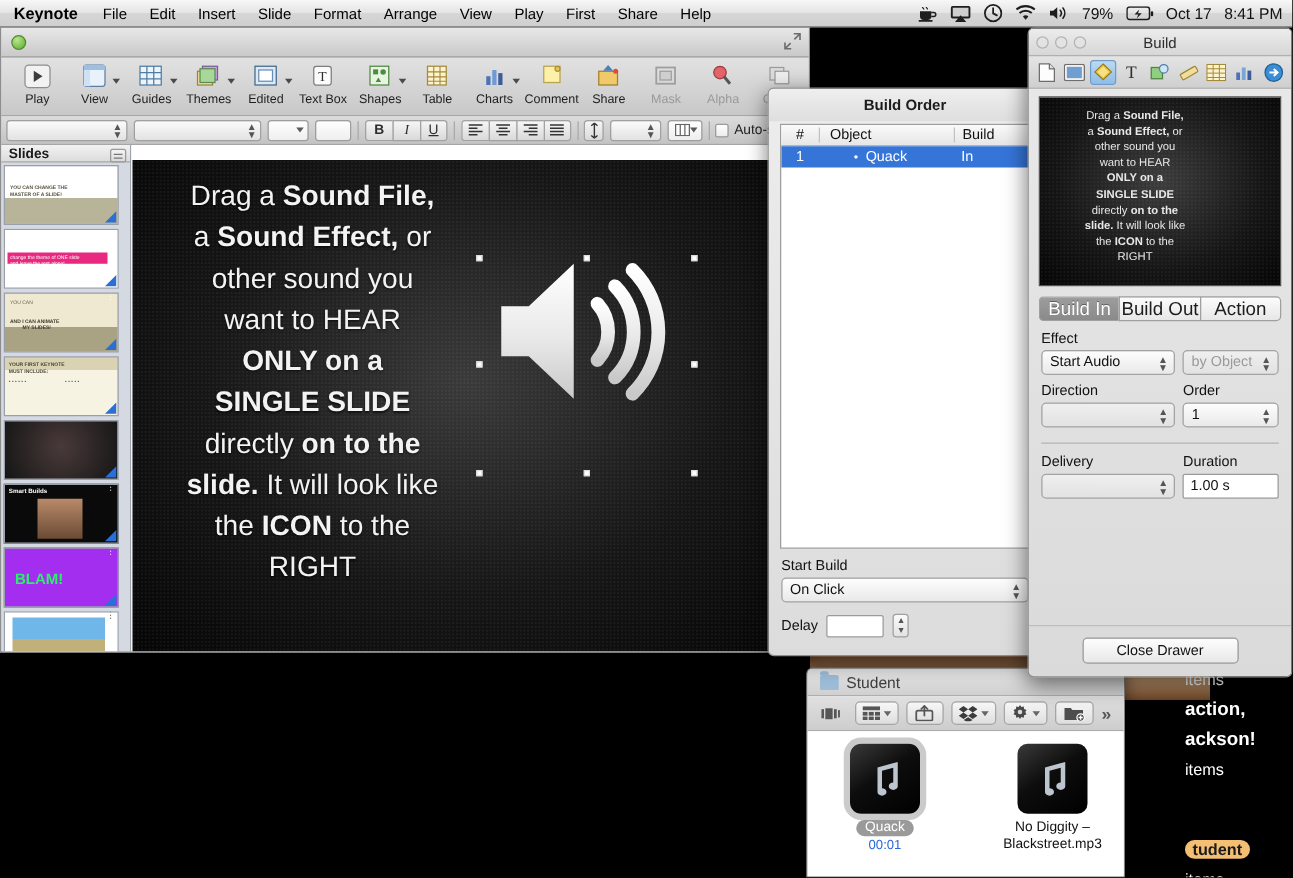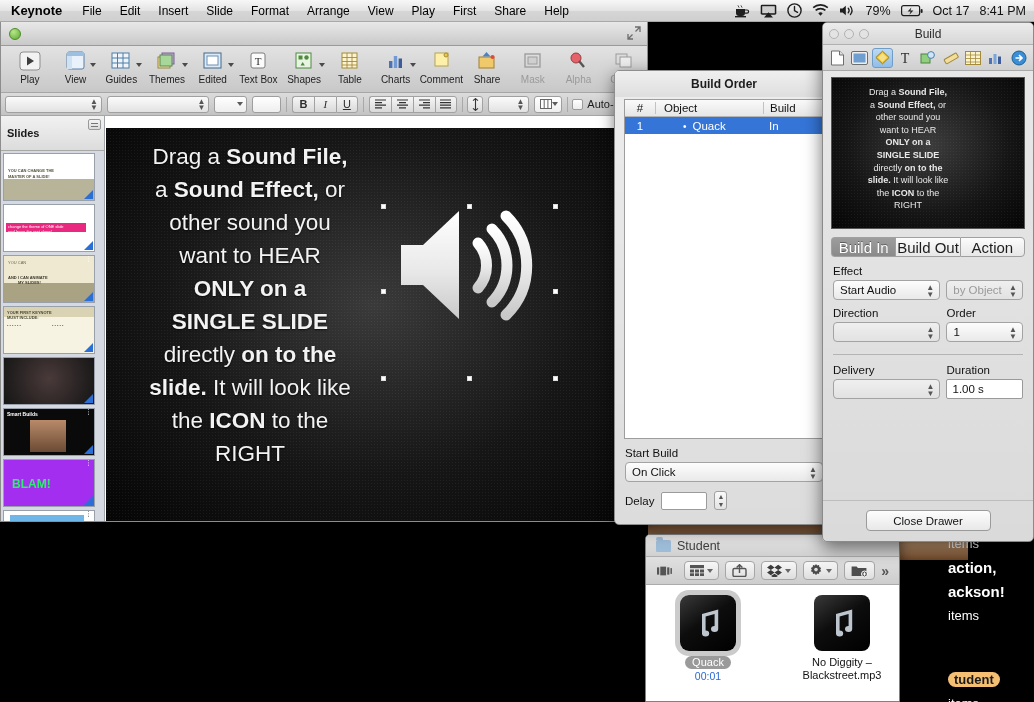--- a/index.html
+++ b/index.html
@@ -95,21 +95,21 @@
   .fb-check{ display:flex;align-items:center;gap:4px;font-size:11px;color:#1d1d1d;white-space:nowrap;}
   .fb-box{width:11px;height:11px;background:linear-gradient(to bottom,#fff,#ececec);border:1px solid #9c9c9c;border-radius:2px;}
 
   
   #kbody{ display:flex; height:calc(500px - 24px - 47px - 23px); }
   #navigator{
     width:104px; background:#d4d9e2; border-right:1px solid #9fa3aa;
     display:flex; flex-direction:column;
   }
   #navhdr{
-    height:35px; background:linear-gradient(to bottom,#f2f2f2,#dcdcdc);
+    height:14px; background:linear-gradient(to bottom,#f2f2f2,#dcdcdc);
     border-bottom:1px solid #a8a8a8;
     display:flex;align-items:center; padding-left:6px; font-size:11px; font-weight:bold; color:#1a1a1a;
     position:relative;
   }
   #navhdr .gripper{position:absolute;right:3px;top:3px;width:13px;height:11px;
      background:linear-gradient(to bottom,#f4f4f4,#dadada); border:1px solid #999;border-radius:2px;}
   #navhdr .gripper:before{content:"";position:absolute;left:2px;top:3px;width:7px;height:1px;background:#777;box-shadow:0 3px 0 #777;}
   #navlist{ flex:1; overflow:hidden; padding:2px 0 0 0;}
   .slide-thumb{
     width:92px;height:48px;margin:0 0 3px 2px; position:relative;

